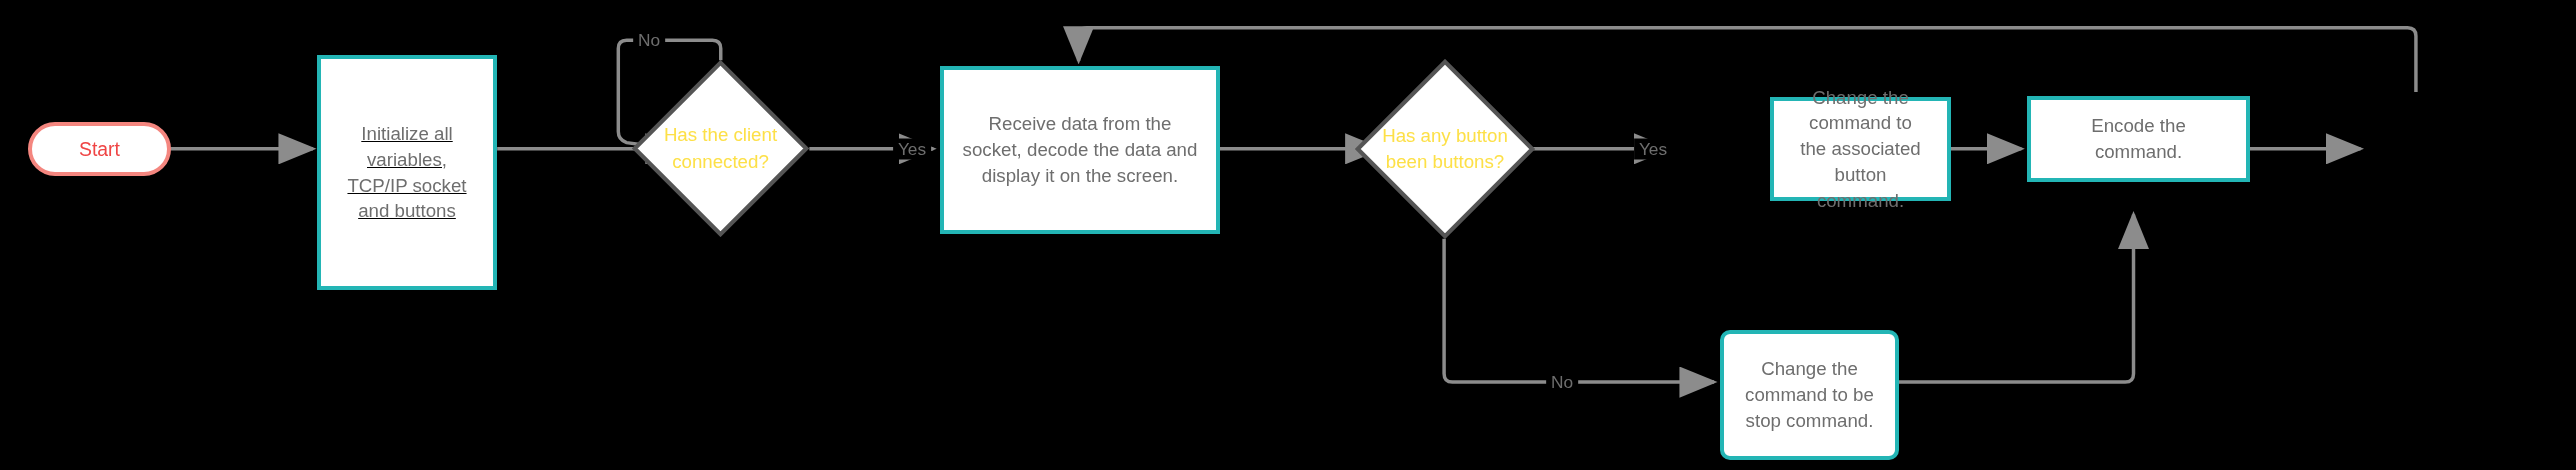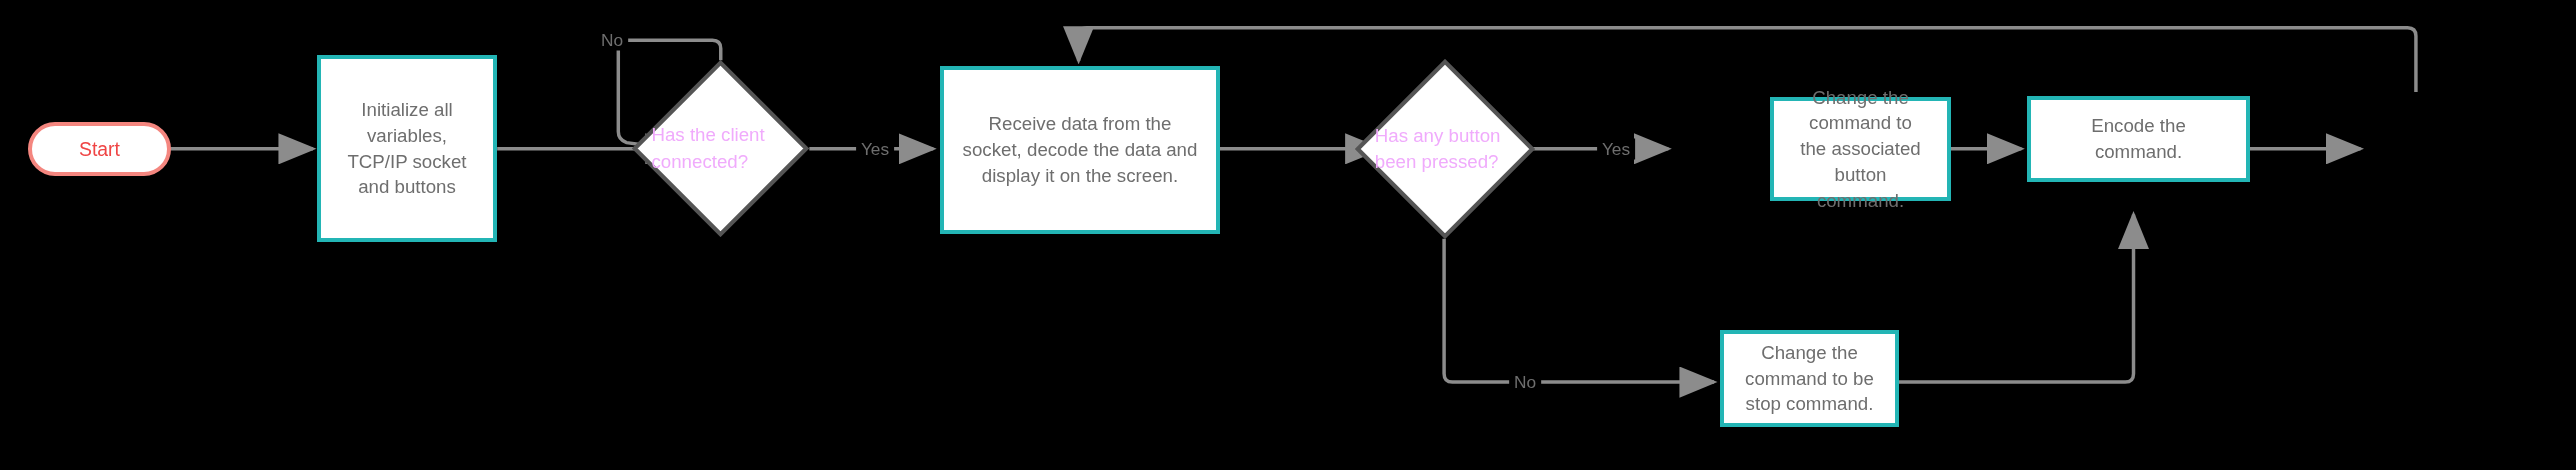--- a/index.html
+++ b/index.html
@@ -44,37 +44,38 @@
     border:none;
   }
   .diamond .dshape{
     position:absolute;
     left:0;top:0;
     width:100%;height:100%;
   }
   .diamond .txt{
     position:relative;
     z-index:2;
-    color:#f0abfc;
+    color:#fde047;
     font-size:18.7px;
     line-height:1.4;
-    text-align:left;
+    text-align:center;
     white-space:pre-line;
     width:78%;
   }
 
   .edgelabel{
     position:absolute;
     color:#6e6e6e;
     font-size:17.3px;
     font-family:"Liberation Sans", sans-serif;
     background:#000;
     padding:0 4.8px;
     white-space:nowrap;
     transform:translate(-50%,-50%);
+    margin-left:37px;
   }
 </style>
 </head>
 <body>
 
 <div id="canvas">
 
   <svg id="edges" viewBox="0 0 3721 679" xmlns="http://www.w3.org/2000/svg">
     <defs>
       <marker id="arrow" markerWidth="11" markerHeight="9" refX="10" refY="4.5" orient="auto" markerUnits="strokeWidth">
@@ -102,21 +103,21 @@
 
     <path d="M2742,552 L3070,552 Q3082,552 3082,540 L3082,310" stroke="#8c8c8c" stroke-width="5" fill="none" marker-end="url(#arrow)"></path>
 
     <path d="M3490,133 L3490,52 Q3490,40 3478,40 L1570,40 Q1558,40 1558,52 L1558,88" stroke="#8c8c8c" stroke-width="5" fill="none" marker-end="url(#arrow)"></path>
   </svg>
 
   <div class="node terminator" style="left:28px;top:122px;width:143px;height:54px;">
     <span class="txt">Start</span>
   </div>
 
-  <div class="node proc" style="left:317px;top:55px;width:180px;height:187px;">
+  <div class="node proc" style="left:317px;top:55px;width:180px;height:235px;text-decoration:underline;">
     <span class="txt">Initialize all
 variables,
 TCP/IP socket
 and buttons</span>
   </div>
 
   <div class="node diamond" style="left:632px;top:60px;width:177px;height:177px;">
     <svg class="dshape" viewBox="0 0 256 256" xmlns="http://www.w3.org/2000/svg">
       <polygon points="128,4 252,128 128,252 4,128" fill="#ffffff" stroke="#555555" stroke-width="6"></polygon>
     </svg>
@@ -128,36 +129,36 @@
     <span class="txt">Receive data from the
 socket, decode the data and
 display it on the screen.</span>
   </div>
 
   <div class="node diamond" style="left:1355px;top:59px;width:180px;height:180px;">
     <svg class="dshape" viewBox="0 0 260 260" xmlns="http://www.w3.org/2000/svg">
       <polygon points="130,4 256,130 130,256 4,130" fill="#ffffff" stroke="#555555" stroke-width="6"></polygon>
     </svg>
     <span class="txt">Has any button
-been pressed?</span>
+been buttons?</span>
   </div>
 
   <div class="node proc" style="left:1770px;top:97px;width:181px;height:104px;">
     <span class="txt">Change the command to
 the associated button
 command.</span>
   </div>
 
   <div class="node proc" style="left:2027px;top:96px;width:223px;height:86px;">
     <span class="txt">Encode the
 command.</span>
   </div>
 
 
-  <div class="node proc" style="left:1720px;top:330px;width:179px;height:97px;">
+  <div class="node proc" style="left:1720px;top:330px;width:179px;height:130px;border-radius:10px;">
     <span class="txt">Change the
 command to be
 stop command.</span>
   </div>
 
   <span class="edgelabel" style="left:612px;top:40px;">No</span>
 
   <span class="edgelabel" style="left:875px;top:149px;">Yes</span>
 
   <span class="edgelabel" style="left:1616px;top:149px;">Yes</span>

